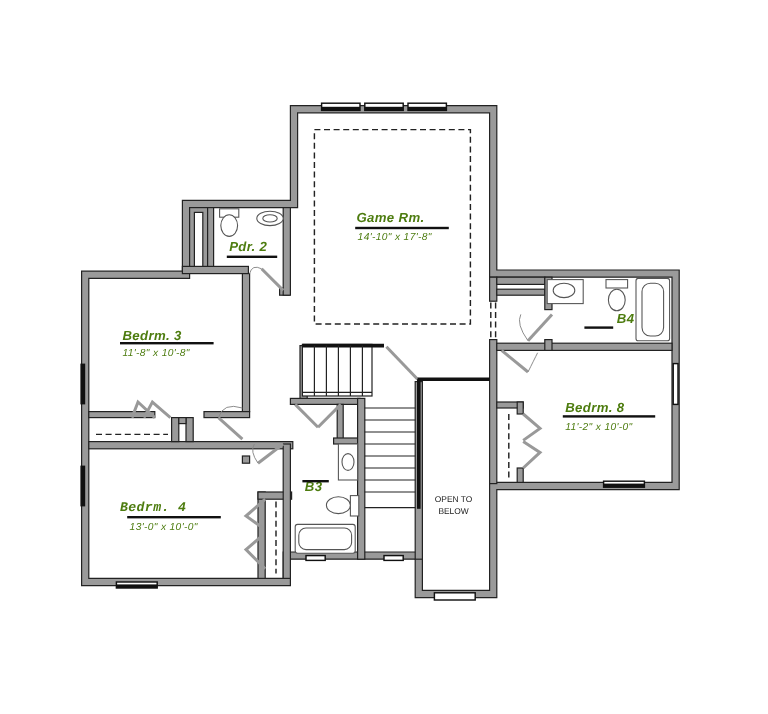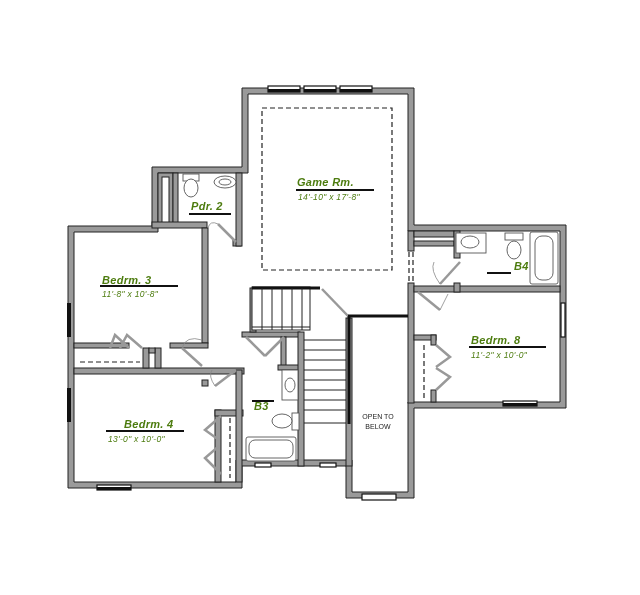--- a/index.html
+++ b/index.html
@@ -195,21 +195,21 @@
   <div class="room-name" style="text-decoration:none;">Pdr. 2</div>
 </div>
 <div class="uline" style="left:189px;top:213px;width:42px;"></div>
 
 <div class="lbl" style="left:102px;top:274px;">
   <div class="room-name" style="text-decoration:none;">Bedrm. 3</div>
 </div>
 <div class="uline" style="left:100px;top:285px;width:78px;"></div>
 <div class="lbl room-dim" style="left:102px;top:289px;">11'-8" x 10'-8"</div>
 
-<div class="lbl" style="left:124px;top:418px;">
+<div class="lbl" style="left:100px;top:418px;font-family:Liberation Mono, monospace;">
   <div class="room-name" style="text-decoration:none;">Bedrm. 4</div>
 </div>
 <div class="uline" style="left:106px;top:430px;width:78px;"></div>
 <div class="lbl room-dim" style="left:108px;top:434px;">13'-0" x 10'-0"</div>
 
 <div class="lbl" style="left:471px;top:334px;">
   <div class="room-name" style="text-decoration:none;">Bedrm. 8</div>
 </div>
 <div class="uline" style="left:469px;top:346px;width:77px;"></div>
 <div class="lbl room-dim" style="left:471px;top:350px;">11'-2" x 10'-0"</div>

